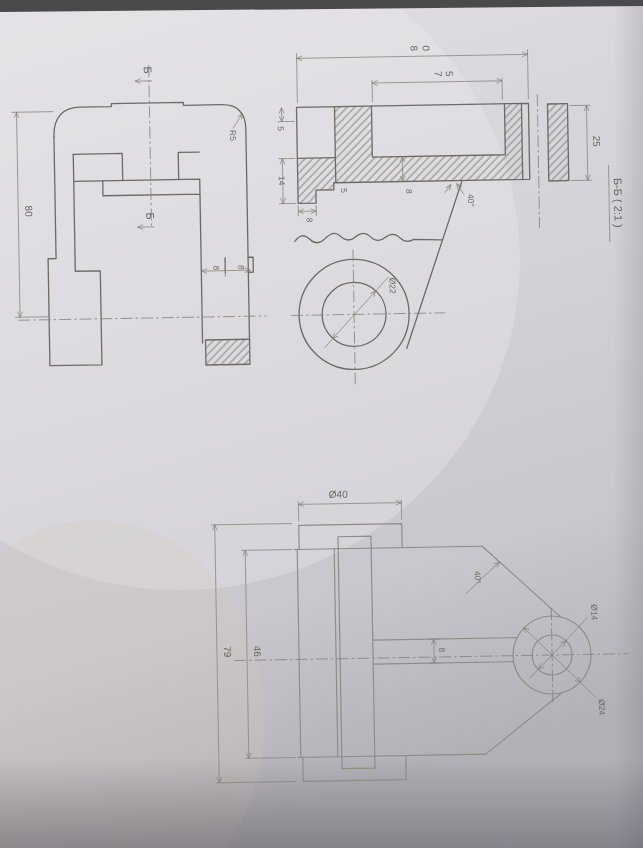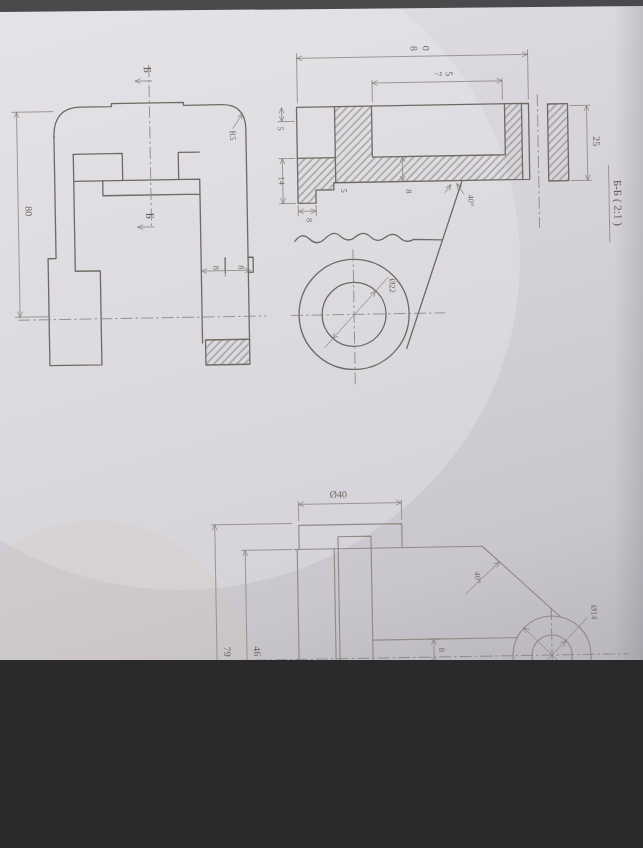--- a/index.html
+++ b/index.html
@@ -1,17 +1,17 @@
 <!DOCTYPE html>
 <html><head>
 <meta charset="utf-8">
 <style>
   html,body{margin:0;padding:0;background:#2a2a2c;}
-  .stage{position:relative;width:643px;height:660px;overflow:hidden;
-         font-family:Liberation Serif, serif;}
+  .stage{position:relative;width:643px;height:848px;overflow:hidden;
+         font-family:Liberation Sans, sans-serif;}
   svg{position:absolute;left:0;top:0;}
   .outline{stroke:#6e6a63;stroke-width:1.3;fill:none;stroke-linecap:round;stroke-linejoin:round;}
   .faint{stroke:#8f8b85;stroke-width:1.15;fill:none;stroke-linecap:round;stroke-linejoin:round;}
   .thin{stroke:#8a867e;stroke-width:0.8;fill:none;}
   .cl{stroke:#84807a;stroke-width:0.8;fill:none;stroke-dasharray:12 3 2.5 3;}
   .hatched{fill:url(#hatch);stroke:none;}
   .lbl{font-size:10px;fill:#6b675f;}
   .lbl-s{font-size:8.5px;fill:#6f6b64;}
   .lbl-m{font-size:11px;fill:#66625b;}
 </style>

